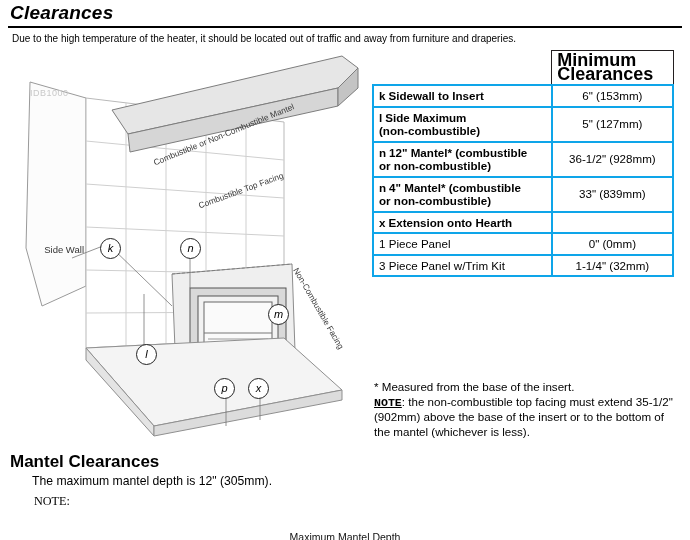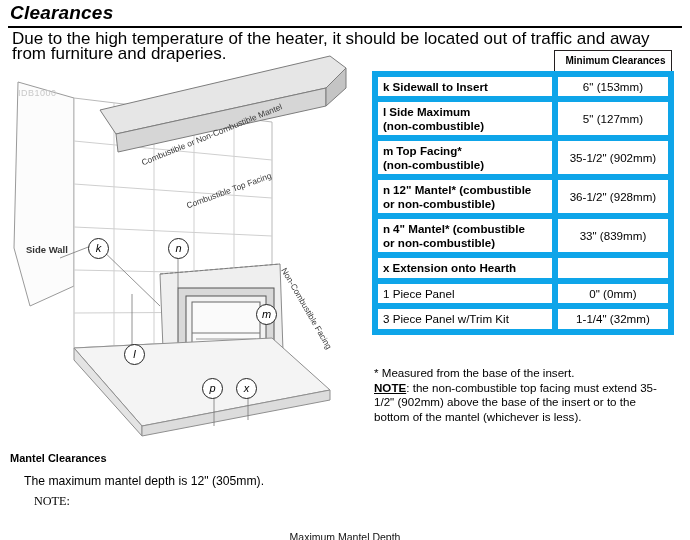--- a/index.html
+++ b/index.html
@@ -36,27 +36,27 @@
     top: 26px;
     width: 674px;
     height: 2px;
     background: #000;
   }
   .intro {
     position: absolute;
     left: 12px;
     top: 31px;
     width: 666px;
-    font-size: 17px;
+    font-size: 10px;
     line-height: 15px;
   }
   
   .drawing {
     position: absolute;
-    left: 0px;
+    left: 12px;
     top: 48px;
     width: 368px;
     height: 400px;
   }
   .drawing svg { display: block; }
   .watermark {
     position: absolute;
     left: 18px;
     top: 40px;
     font-size: 9px;
@@ -67,24 +67,23 @@
     position: absolute;
     font-size: 8.6px;
     color: #3a3a3a;
     white-space: nowrap;
   }
   .side-wall-lbl {
     left: 26px;
     top: 196px;
     font-size: 9.5px;
     color: #333;
-    text-align: left;
+    text-align: right;
     line-height: 11px;
     width: 46px;
-    font-weight: bold;
   }
   .lbl-mantel {
     left: 140px;
     top: 110px;
     transform: rotate(-22deg);
     transform-origin: left top;
     font-size: 8.4px;
   }
   .lbl-topfacing {
     left: 185px;
@@ -120,30 +119,30 @@
     left: 372px;
     top: 50px;
     width: 302px;
   }
   table.clear {
     border-collapse: collapse;
     width: 302px;
     font-size: 11.6px;
   }
   table.clear td {
-    border: 6px solid #0ea5e9;
+    border: 2px solid #0ea5e9;
     padding: 3px 5px;
     vertical-align: middle;
     line-height: 13.5px;
   }
   td.hdr {
     border: none;
     font-weight: bold;
-    text-align: right;
-    font-size: 10px;
+    text-align: left;
+    font-size: 18px;
     padding: 4px 4px 5px 4px;
     line-height: 14px;
   }
   td.hdr.box {
     border: 1px solid #231f20;
   }
   td.desc {
     font-weight: bold;
     width: 185px;
   }
@@ -152,38 +151,38 @@
     width: 112px;
   }
   .key {
     font-weight: bold;
     font-style: normal;
     margin-right: 3px;
   }
   .footnote {
     position: absolute;
     left: 374px;
-    top: 366px;
+    top: 380px;
     width: 300px;
     font-size: 11.6px;
     line-height: 14.5px;
   }
   .footnote u { text-decoration: underline; }
-  .footnote b { font-weight: bold; }
+  .footnote b { font-weight: bold; font-family: Liberation Mono, monospace; }
   
   .mantel-title {
     position: absolute;
     left: 10px;
     top: 452px;
-    font-size: 11px;
+    font-size: 17px;
     font-weight: bold;
   }
   .mantel-line1 {
     position: absolute;
-    left: 24px;
+    left: 32px;
     top: 474px;
     font-size: 12.2px;
   }
   .mantel-note-lbl {
     position: absolute;
     left: 34px;
     top: 494px;
     font-size: 12.2px;
     font-family: Liberation Serif, serif;
   }
@@ -295,24 +294,20 @@
       <tr>
         <td class="desc"><span class="key">k</span><span>Sidewall to Insert</span></td>
         <td class="val">6" (153mm)</td>
       </tr>
 
       <tr>
         <td class="desc"><span class="key">l</span><span>Side Maximum</span><br><span class="sub">(non-combustible)</span></td>
         <td class="val">5" (127mm)</td>
       </tr>
 
-      <tr>
-        <td class="desc"><span class="key">m</span><span>Top Facing*</span><br><span class="sub">(non-combustible)</span></td>
-        <td class="val">35-1/2" (902mm)</td>
-      </tr>
 
       <tr>
         <td class="desc"><span class="key">n</span><span>12" Mantel* (combustible</span><br><span>or non-combustible)</span></td>
         <td class="val">36-1/2" (928mm)</td>
       </tr>
 
       <tr>
         <td class="desc"><span class="key">n</span><span>4" Mantel* (combustible</span><br><span>or non-combustible)</span></td>
         <td class="val">33" (839mm)</td>
       </tr>

